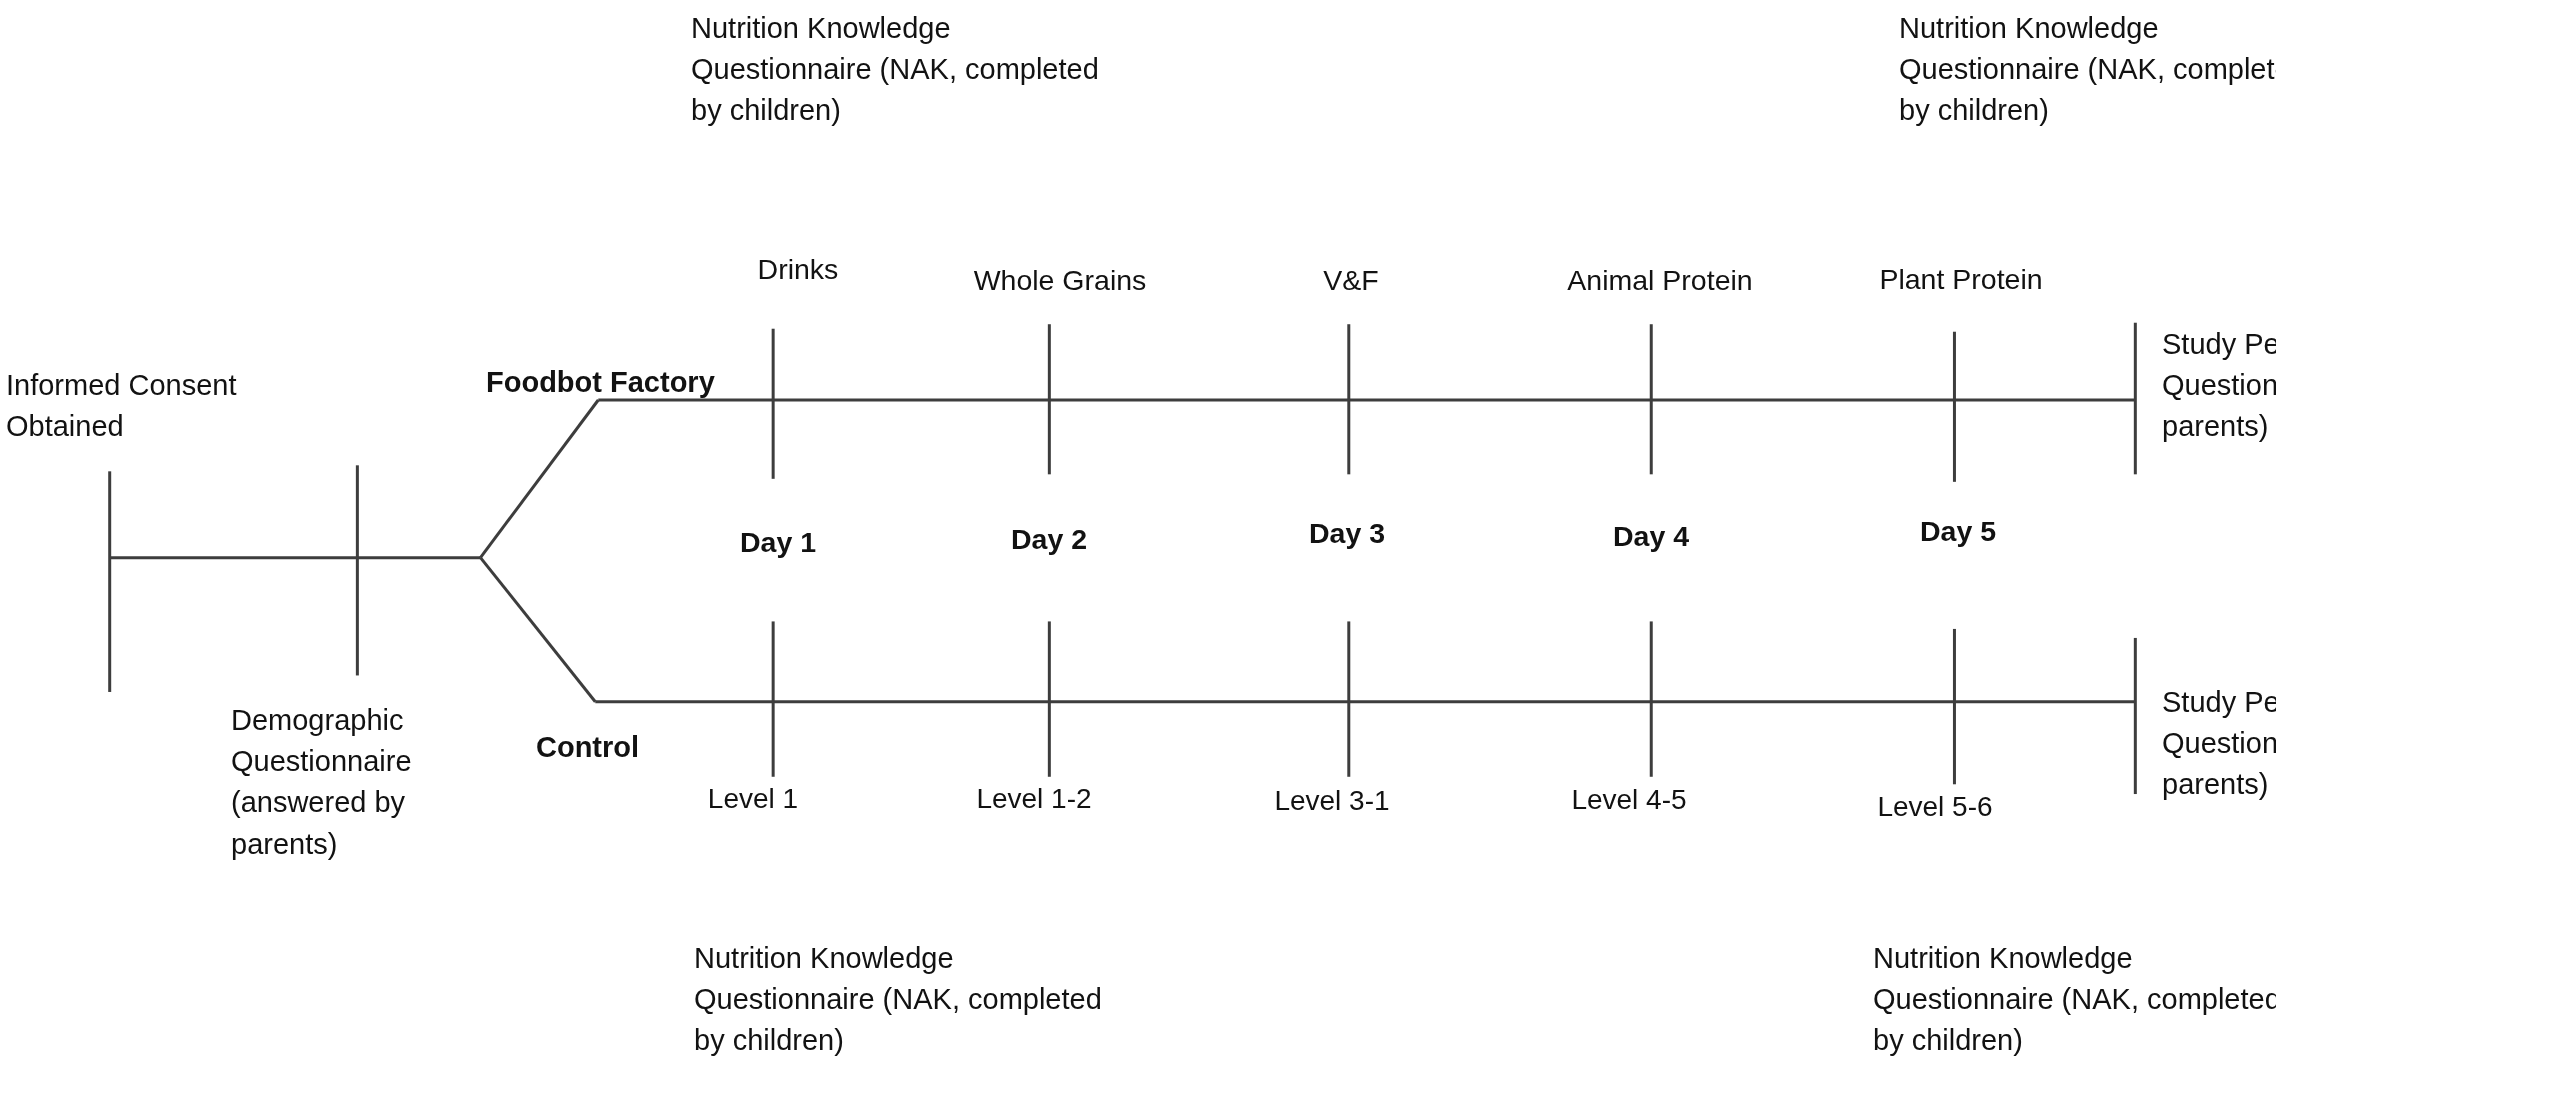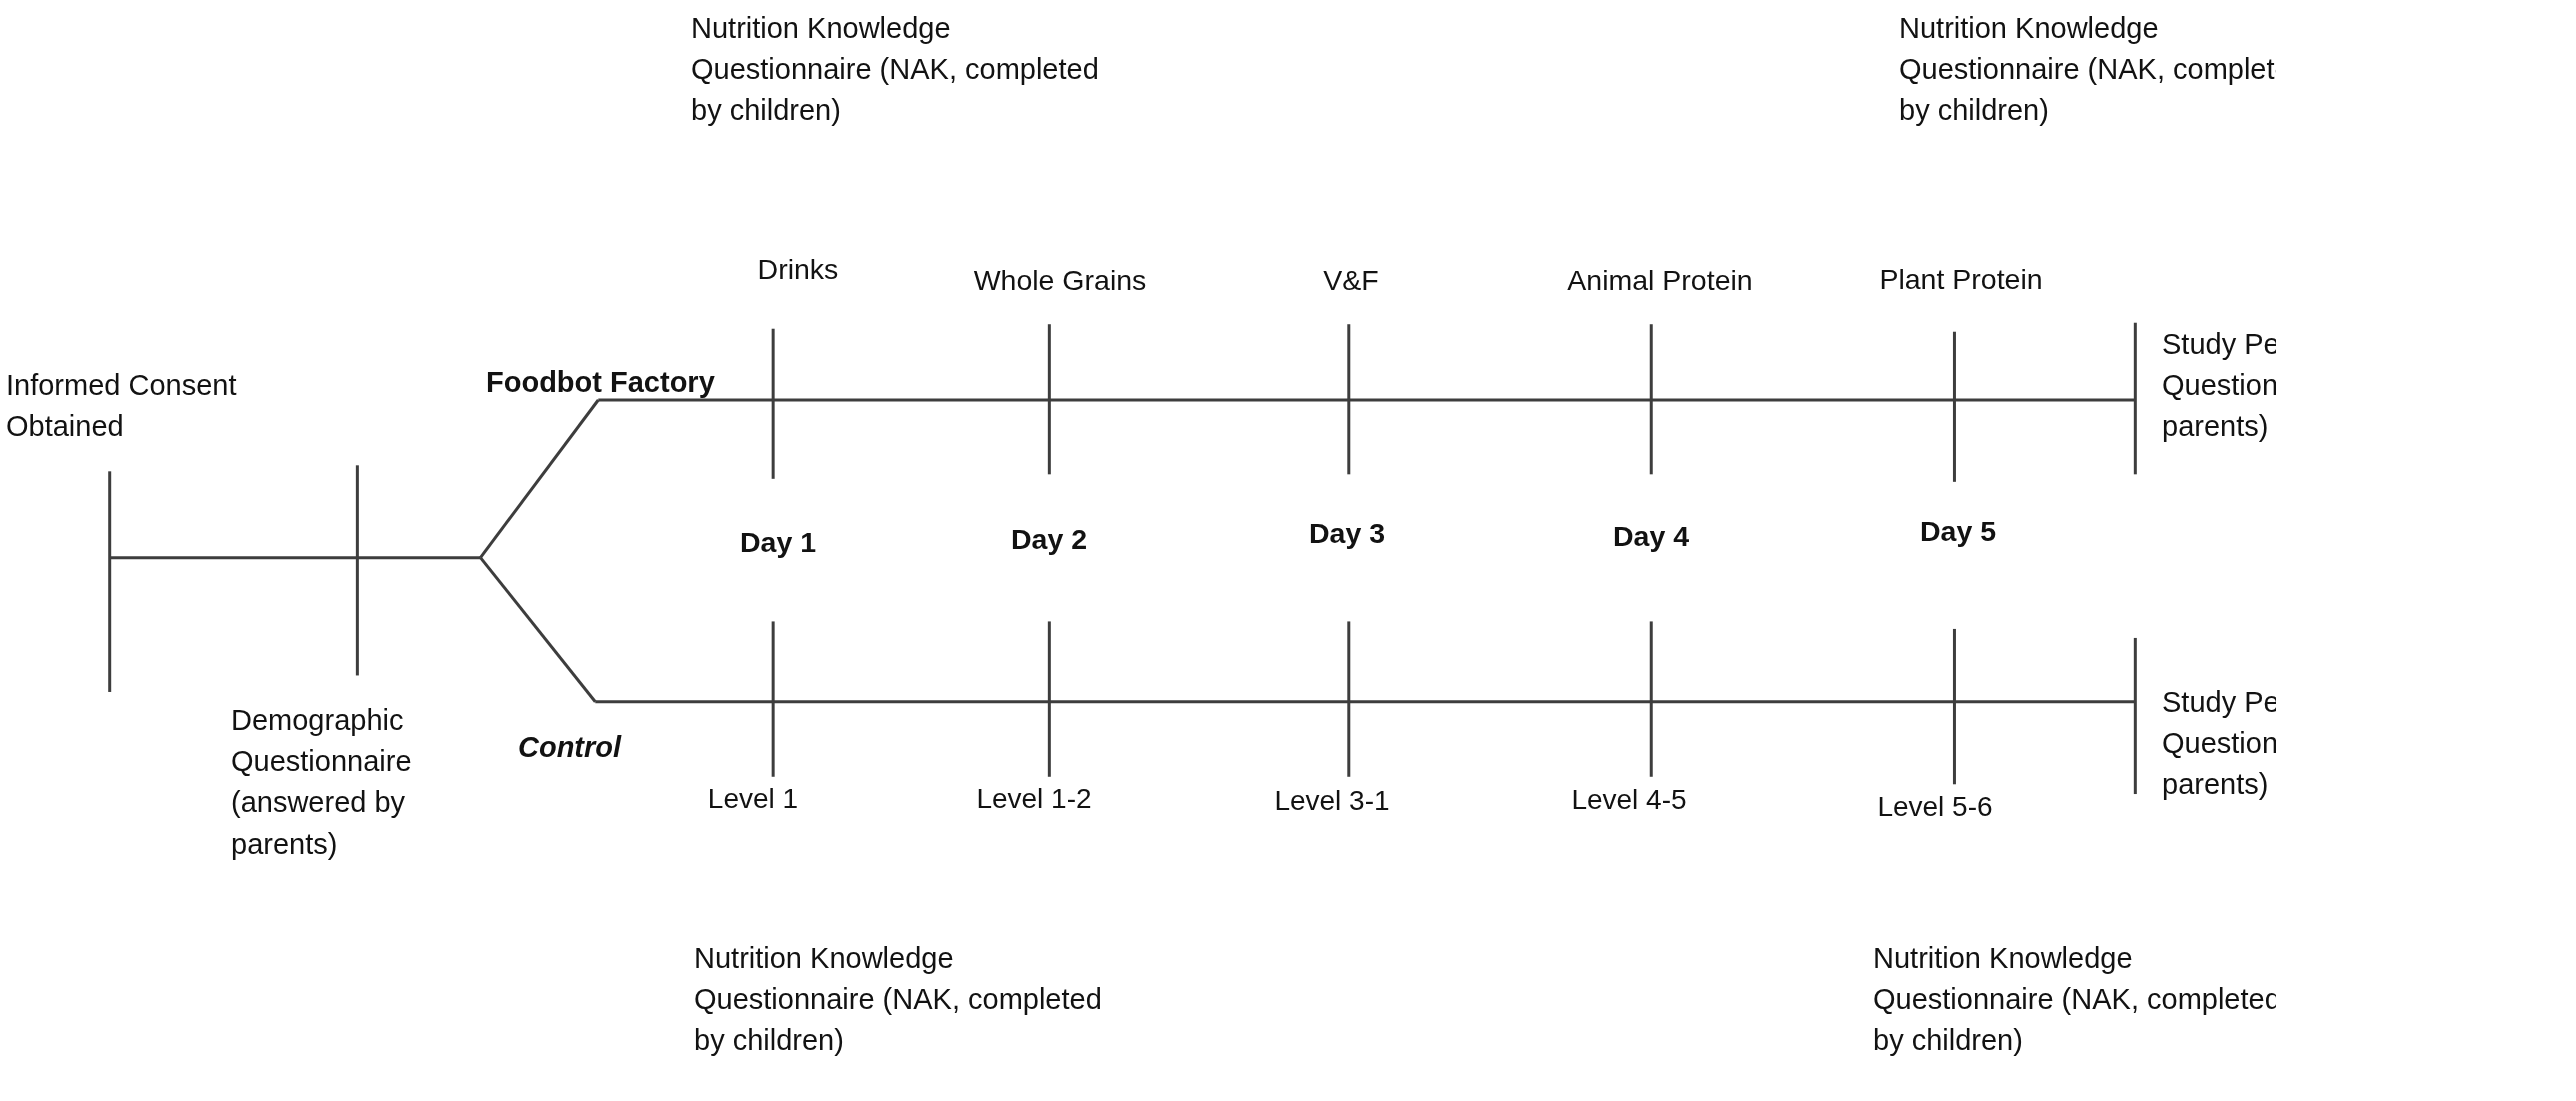--- a/index.html
+++ b/index.html
@@ -86,21 +86,21 @@
 by children)</div>
 
   <div class="lbl f-food center" style="left:773px; top:249px;margin-left:25px;">Drinks</div>
   <div class="lbl f-food center" style="left:1060px; top:260px;">Whole Grains</div>
   <div class="lbl f-food center" style="left:1351px; top:260px;">V&amp;F</div>
   <div class="lbl f-food center" style="left:1660px; top:260px;">Animal Protein</div>
   <div class="lbl f-food center" style="left:1961px; top:259px;">Plant Protein</div>
 
   <div class="lbl f-arm bold" style="left:486px; top:362px;">Foodbot Factory</div>
 
-  <div class="lbl f-arm bold" style="left:518px; top:727px;font-style:italic;">Control</div>
+  <div class="lbl f-arm bold" style="left:536px; top:727px;">Control</div>
 
   <div class="lbl f-consent" style="left:6px; top:365px; width:315px;">Informed Consent
 Obtained</div>
 
   <div class="lbl f-consent" style="left:231px; top:700px; width:248px;">Demographic
 Questionnaire
 (answered by
 parents)</div>
 
   <div class="lbl f-day bold center" style="left:778px; top:522px;">Day 1</div>

